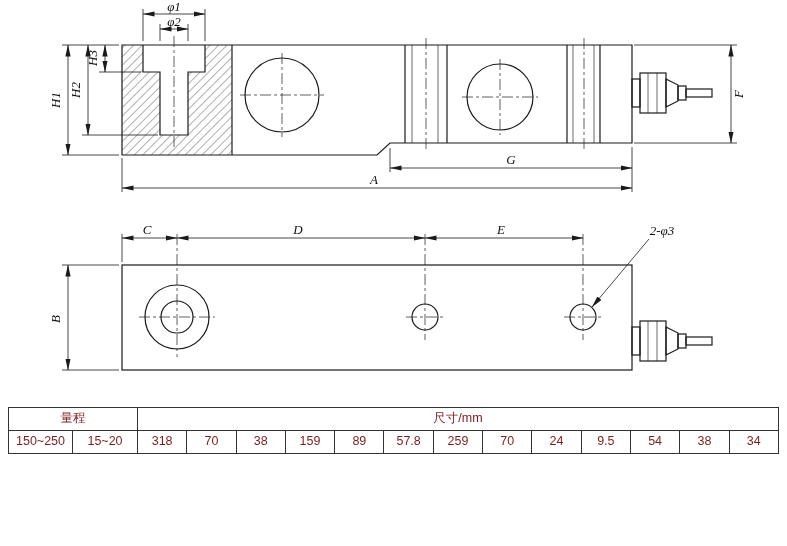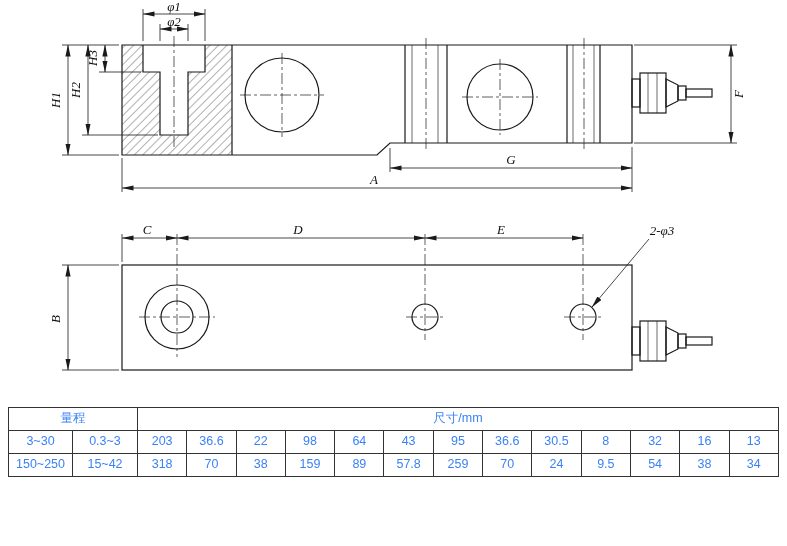--- a/index.html
+++ b/index.html
@@ -9,21 +9,21 @@
     overflow:hidden; font-family:"Liberation Sans", sans-serif;
   }
   svg.views { position:absolute; left:0; top:0; }
   .ol   { stroke:#1a1a1a; stroke-width:1.2; fill:none; }
   .thin { stroke:#1a1a1a; stroke-width:0.65; fill:none; }
   .dim  { stroke:#1a1a1a; stroke-width:0.8; fill:none; }
   .cl   { stroke:#1a1a1a; stroke-width:0.7; fill:none; stroke-dasharray:11 3 3 3; }
   .lbl  { font:italic 13px "Liberation Serif", serif; fill:#111; }
   .table-wrap { position:absolute; left:8px; top:407px; width:771px; height:139px; }
   table.dims { width:100%; border-collapse:collapse; table-layout:fixed;
-    font-size:12.5px; color:#3b82f6; }
+    font-size:12.5px; color:#7f1d1d; }
   .dims th, .dims td { border:1px solid #333; text-align:center; height:23px;
     font-weight:400; padding:0; line-height:1.1; white-space:nowrap; overflow:hidden; }
 </style>
 </head>
 <body>
 
 <div class="canvas">
 
   <svg class="views" width="787" height="400" viewBox="0 0 787 400">
     <defs>
@@ -175,39 +175,22 @@
         <col span="13">
       </colgroup>
       <thead>
         <tr>
           <th colspan="2">量程</th>
           <th colspan="13">尺寸/mm</th>
         </tr>
       </thead>
       <tbody id="dim-rows">
           <tr>
-            <td>3~30</td>
-            <td>0.3~3</td>
-            <td>203</td>
-            <td>36.6</td>
-            <td>22</td>
-            <td>98</td>
-            <td>64</td>
-            <td>43</td>
-            <td>95</td>
-            <td>36.6</td>
-            <td>30.5</td>
-            <td>8</td>
-            <td>32</td>
-            <td>16</td>
-            <td>13</td>
-          </tr>
-          <tr>
             <td>150~250</td>
-            <td>15~42</td>
+            <td>15~20</td>
             <td>318</td>
             <td>70</td>
             <td>38</td>
             <td>159</td>
             <td>89</td>
             <td>57.8</td>
             <td>259</td>
             <td>70</td>
             <td>24</td>
             <td>9.5</td>

